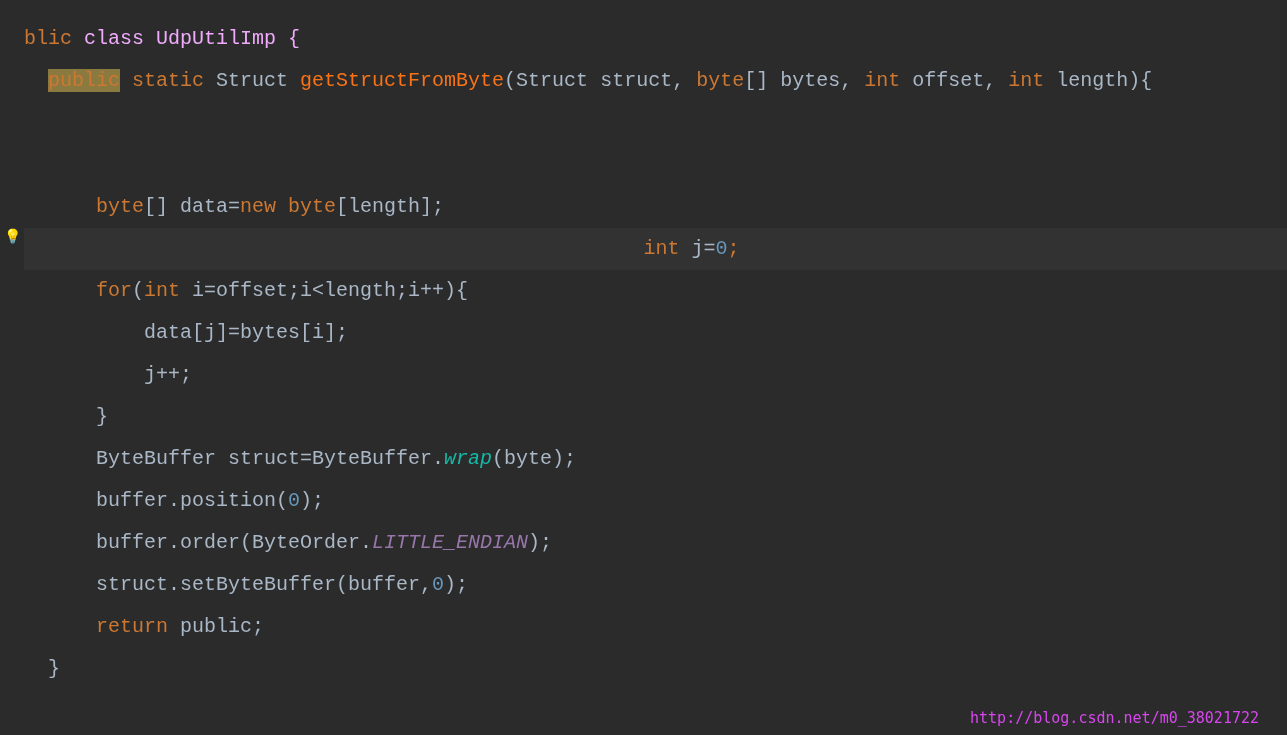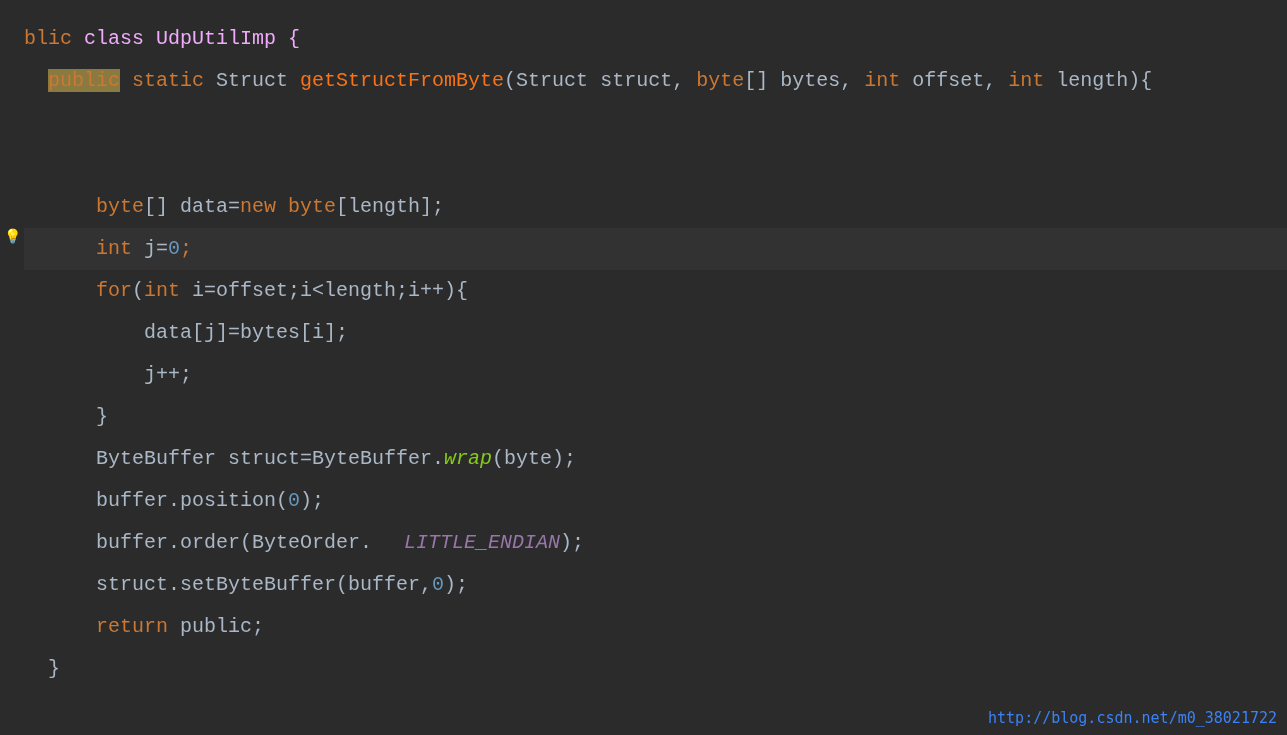--- a/index.html
+++ b/index.html
@@ -35,36 +35,37 @@
       top: 228px;
       font-size: 14px;
     }
     .code-line {
       white-space: pre;
       padding-left: 0;
     }
     .highlighted-line {
       background: #323232;
       width: 100%;
+      text-align: center;
     }
     .kw-orange { color: #cc7832; }
     .kw-yellow { color: #f97316; }
     .kw-blue { color: #6897bb; }
     .kw-gray { color: #a9b7c6; font-family: Liberation Mono, monospace; }
-    .kw-italic { font-style: italic; color: #9876aa; margin-left: 32px; }
-    .kw-method-italic { font-style: italic; color: #84cc16; }
+    .kw-italic { font-style: italic; color: #9876aa; }
+    .kw-method-italic { font-style: italic; color: #14b8a6; }
     .public-sel {
       background: #8a7a3f;
       color: #cc7832;
     }
     .watermark {
       position: absolute;
-      right: 10px;
+      right: 28px;
       bottom: 8px;
-      color: #3b82f6;
+      color: #d946ef;
       font-size: 15px;
       font-family: 'Consolas', monospace;
     }
     .spacer {
       height: 42px;
     }
     .spacer-small {
       height: 42px;
     }
   </style>

